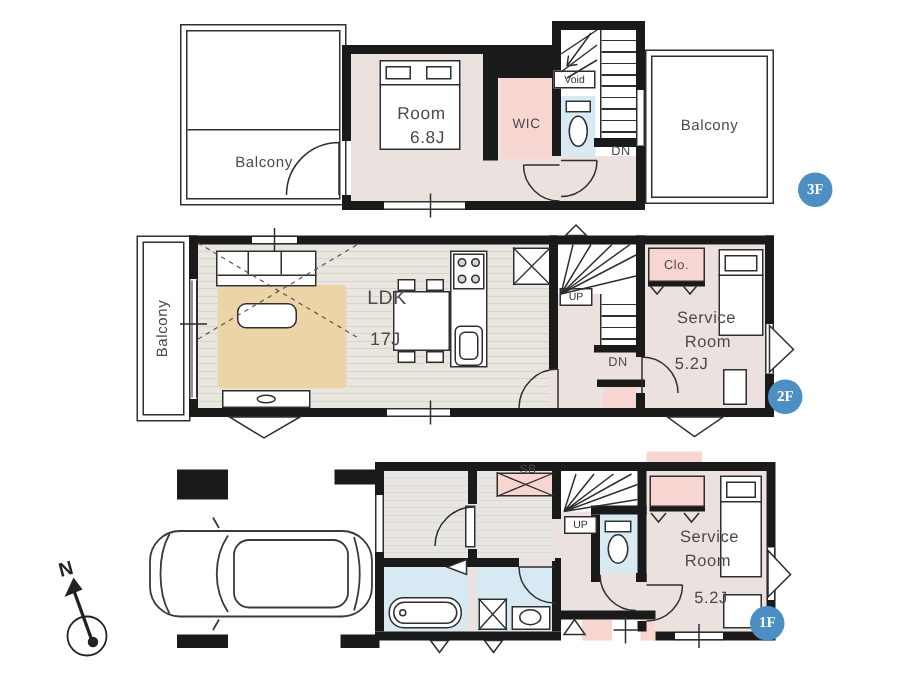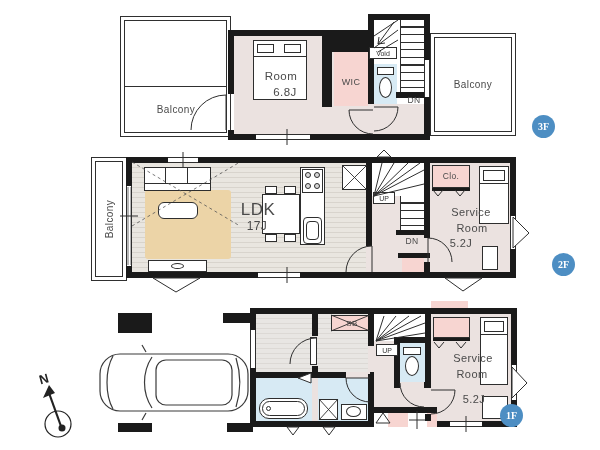--- a/index.html
+++ b/index.html
@@ -143,27 +143,27 @@
   <div class="tag" style="left:373px;top:192px;width:22px;height:12px;font-size:7px">
     <span>UP</span>
   </div>
   <span class="lbl" style="left:412px;top:241px;font-size:8.5px">DN</span>
 
   <div class="bx" style="left:479px;top:166px;width:30px;height:58px"></div>
   <div class="bx" style="left:483px;top:170px;width:22px;height:11px"></div>
   <div class="ln" style="left:479px;top:183px;width:30px;height:1px"></div>
   <div class="bx" style="left:482px;top:246px;width:16px;height:24px"></div>
 
-  <span class="lbl" style="left:258px;top:210px;font-size:17px">LDK</span>
+  <span class="lbl" style="left:258px;top:198px;font-size:13px">LDK</span>
   <span class="lbl" style="left:257px;top:226px;font-size:12px">17J</span>
   <span class="lbl" style="left:451px;top:176px;font-size:8.5px">Clo.</span>
   <span class="lbl" style="left:471px;top:212px;font-size:11px">Service</span>
   <span class="lbl" style="left:472px;top:228px;font-size:11px">Room</span>
   <span class="lbl" style="left:461px;top:243px;font-size:11px">5.2J</span>
-  <div class="badge" style="left:552px;top:253px;width:23px;height:23px">
+  <div class="badge" style="left:512px;top:253px;width:23px;height:23px">
     <span>2F</span>
   </div>
 
   <i class="w" style="left:118px;top:313px;width:34px;height:20px"></i>
   <i class="w" style="left:118px;top:423px;width:34px;height:9px"></i>
   <i class="w" style="left:223px;top:313px;width:30px;height:10px"></i>
   <i class="w" style="left:227px;top:423px;width:26px;height:9px"></i>
 
   <div class="f" style="left:256px;top:314px;width:255px;height:107px;background:var(--floor)"></div>
   <div class="f hallstripe" style="left:256px;top:314px;width:112px;height:58px"></div>
@@ -214,21 +214,21 @@
 
   <div class="tag" style="left:376px;top:344px;width:22px;height:12px;font-size:7px">
     <span>UP</span>
   </div>
 
   <div class="bx" style="left:480px;top:317px;width:28px;height:68px"></div>
   <div class="bx" style="left:484px;top:321px;width:20px;height:11px"></div>
   <div class="ln" style="left:480px;top:334px;width:28px;height:1px"></div>
   <div class="bx" style="left:482px;top:396px;width:26px;height:23px"></div>
 
-  <span class="lbl" style="left:352px;top:323px;font-size:8px">SB</span>
+  <span class="lbl" style="left:352px;top:313px;font-size:8px">SB</span>
   <span class="lbl" style="left:473px;top:358px;font-size:11px">Service</span>
   <span class="lbl" style="left:472px;top:374px;font-size:11px">Room</span>
   <span class="lbl" style="left:474px;top:399px;font-size:11px">5.2J</span>
   <span class="lbl" style="left:44px;top:379px;font-size:13px;transform:translate(-50%,-50%) rotate(-15deg);color:#222;font-weight:bold">N</span>
   <div class="badge" style="left:500px;top:404px;width:23px;height:23px">
     <span>1F</span>
   </div>
 
   <svg class="overlay" width="600" height="450" viewBox="0 0 600 450">
 

